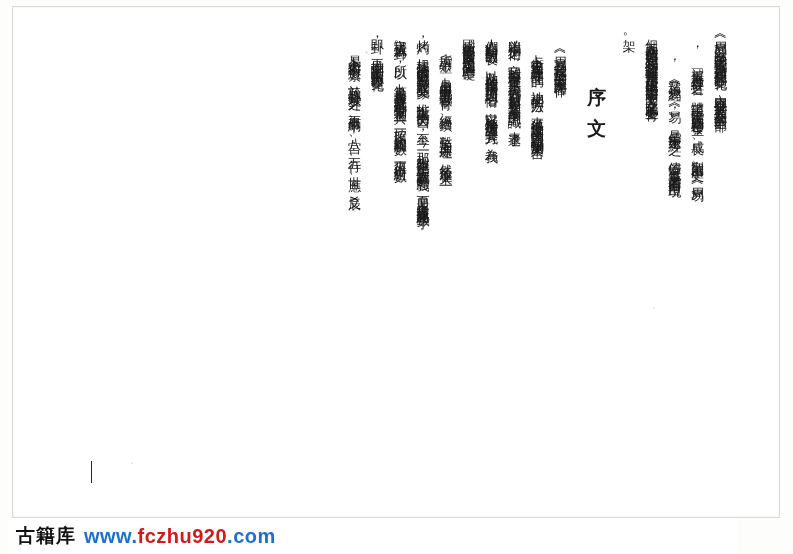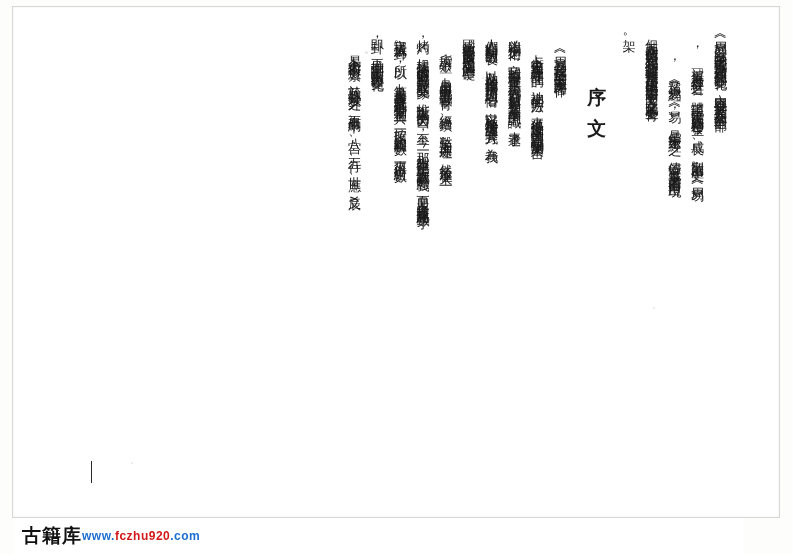--- a/index.html
+++ b/index.html
@@ -79,39 +79,40 @@
     left: 78px;
     bottom: 34px;
     width: 1px;
     height: 22px;
     background: #2a2a2a;
   }
 
   
   .footer {
     position: absolute;
-    left: 14px;
+    left: 8px;
     bottom: 0;
     width: 729px;
     height: 36px;
     background: #ffffff;
     display: flex;
     align-items: center;
     padding-left: 8px;
   }
   .footer .brand {
     font-family: "DejaVu Serif", "Liberation Serif", serif;
     font-size: 19px;
     font-weight: bold;
     color: #111111;
     letter-spacing: 1px;
   }
   .footer .url {
+    margin-left: 8px;
     font-family: "Liberation Sans", sans-serif;
-    font-size: 12px;
+    font-size: 20px;
     font-weight: bold;
     letter-spacing: .5px;
     color: #d21a1a;
   }
   .footer .url .www { color: #1d6fd0; }
   .footer .url .dom { color: #d21a1a; }
   .footer .url .com { color: #1d6fd0; }
 </style>
 </head>
 <body>

